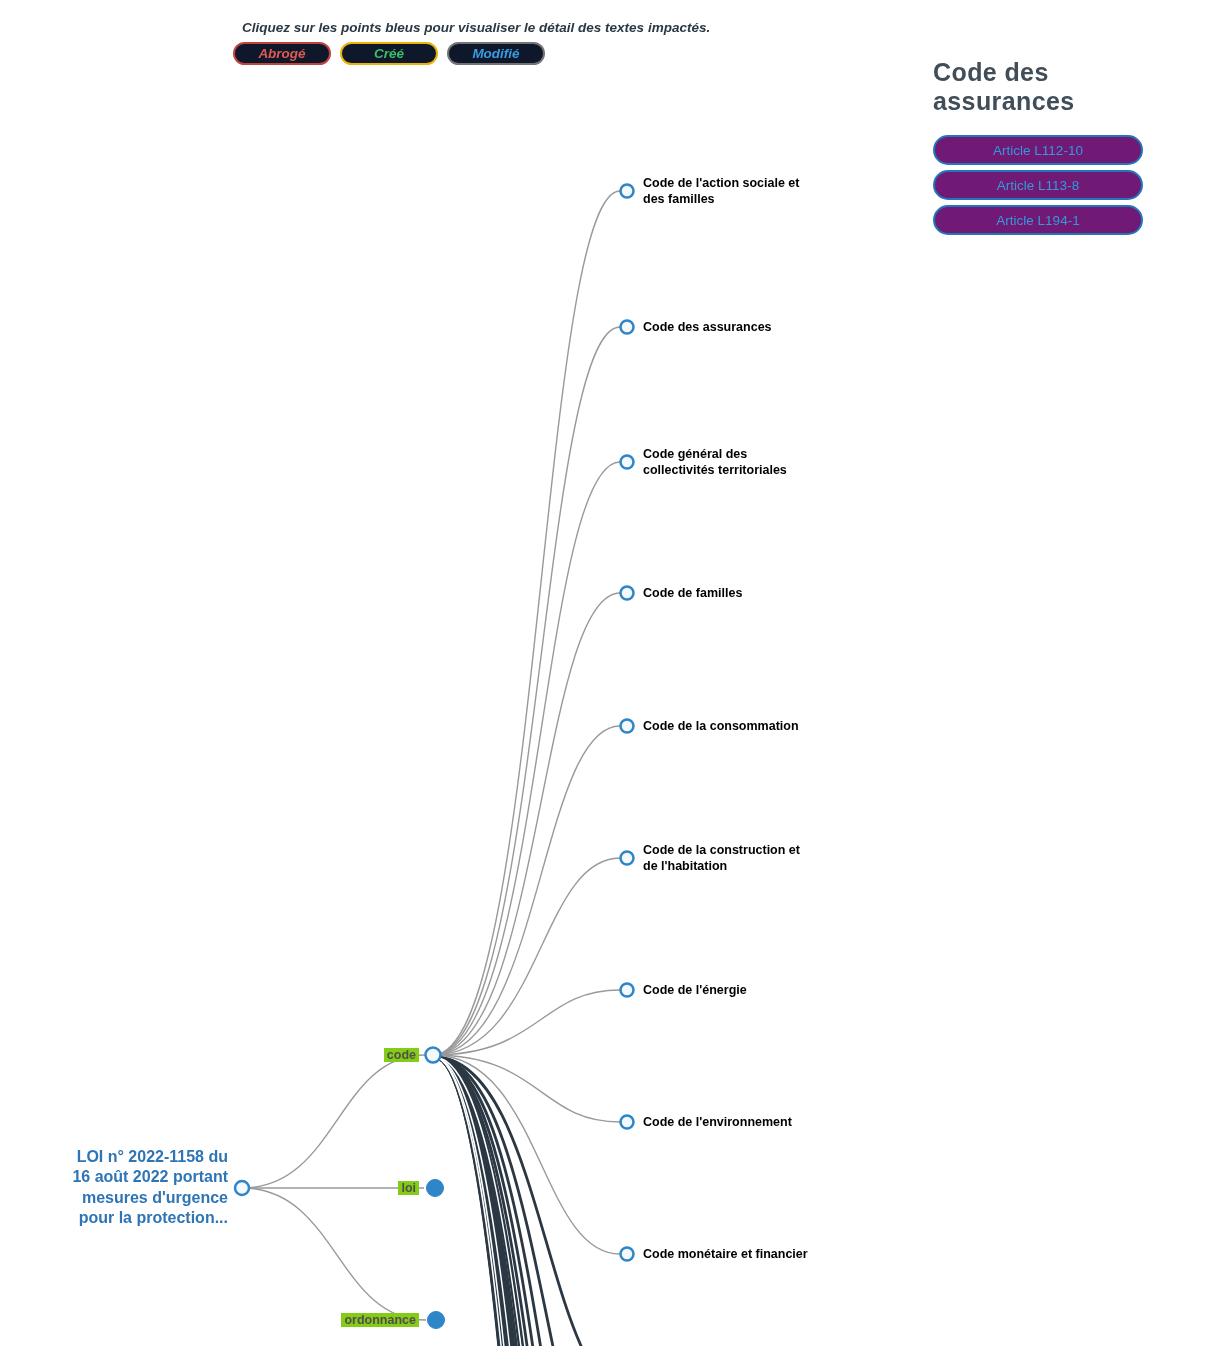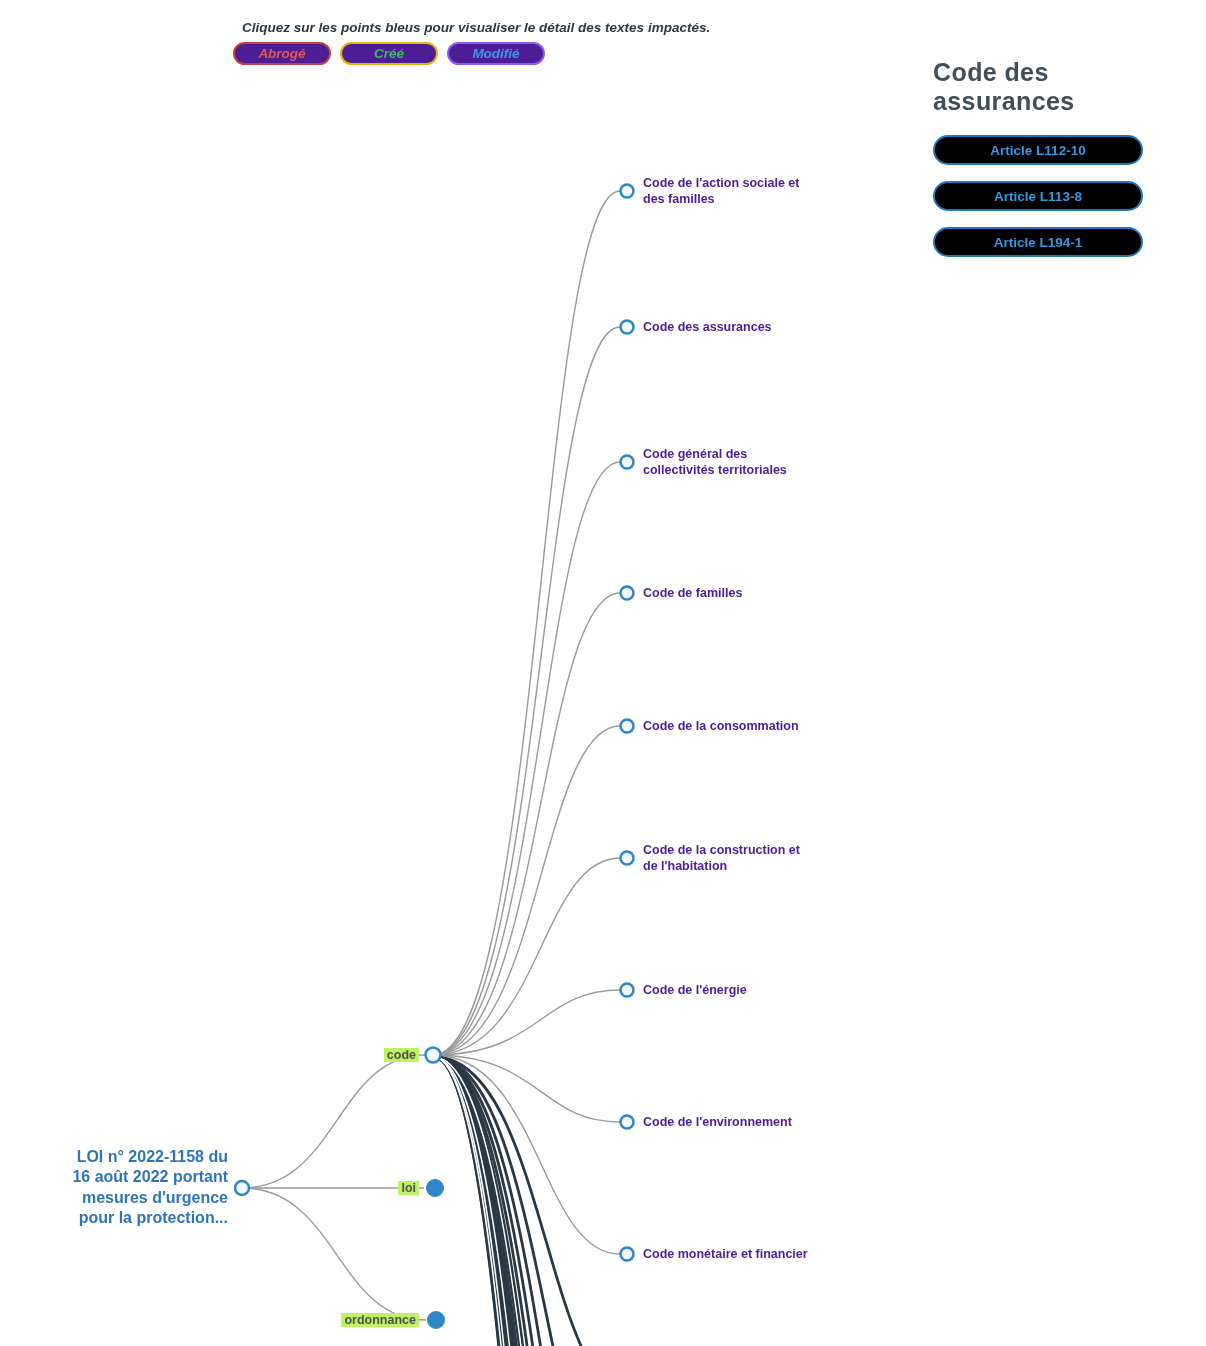--- a/index.html
+++ b/index.html
@@ -9,54 +9,54 @@
   }
   
   .instruction{
     position:absolute;left:242px;top:20px;
     font-size:13.5px;font-style:italic;font-weight:700;color:#2b3945;
   }
   .legend{position:absolute;left:233px;top:42px;display:flex;gap:9px;}
   .pill{
     width:98px;height:23px;border-radius:12px;box-sizing:border-box;
     display:flex;align-items:center;justify-content:center;
-    background:#4c1d95;font-size:13.5px;font-style:italic;font-weight:700;
+    background:#0f172a;font-size:13.5px;font-style:italic;font-weight:700;
     cursor:pointer;
   }
   .pill.abroge{border:2px solid #c0443e;color:#e05a52;}
   .pill.cree{border:2px solid #eab308;color:#3ebd63;}
-  .pill.modifie{border:2px solid #8b5cf6;color:#3b9ae1;}
+  .pill.modifie{border:2px solid #737373;color:#3b9ae1;}
 
   
   .panel{position:absolute;left:933px;top:58px;width:240px;}
   .panel-title{font-size:25px;font-weight:700;color:#414e58;letter-spacing:.4px;margin-bottom:19px;}
   .article-btn{
     width:210px;height:30px;box-sizing:border-box;border-radius:15px;
-    background:#000000;border:2px solid #2277bb;color:#3498db;
-    font-weight:700;font-size:13.5px;
+    background:#701a75;border:2px solid #2277bb;color:#3498db;
+    font-weight:400;font-size:13.5px;
     display:flex;align-items:center;justify-content:center;
-    margin-bottom:16px;cursor:pointer;
+    margin-bottom:5px;cursor:pointer;
   }
 
   
   svg.tree{position:absolute;left:0;top:0;}
   .edge{fill:none;stroke:#999999;stroke-width:1.4px;}
   #bundle path{fill:none;stroke:#2b3844;stroke-width:2.8px;}
   #bundle path.slit{stroke:#ffffff;stroke-width:1.4px;}
   circle.hollow{fill:#f3f9fd;stroke:#2e86c8;stroke-width:2.5px;cursor:pointer;}
   circle.solid{fill:#2e86c8;stroke:#2e86c8;stroke-width:1px;cursor:pointer;}
 
   
   .leaf-label{
     position:absolute;left:643px;width:166px;transform:translateY(-50%);
-    font-size:12.5px;font-weight:600;color:#4c1d95;line-height:1.3;
+    font-size:12.5px;font-weight:600;color:#000000;line-height:1.3;
   }
   .child-label{
     position:absolute;right:787px;transform:translateY(-50%);
-    font-size:12.5px;font-weight:600;color:#4f4f4f;background:#bef264;padding:0 3px;
+    font-size:12.5px;font-weight:600;color:#4f4f4f;background:#84cc16;padding:0 3px;
     white-space:nowrap;
   }
   .root-label{
     position:absolute;right:978px;top:1188px;transform:translateY(-50%);
     width:168px;text-align:right;font-size:16px;font-weight:700;color:#2e75b5;line-height:1.28;
   }
 </style>
 </head>
 <body>
 

